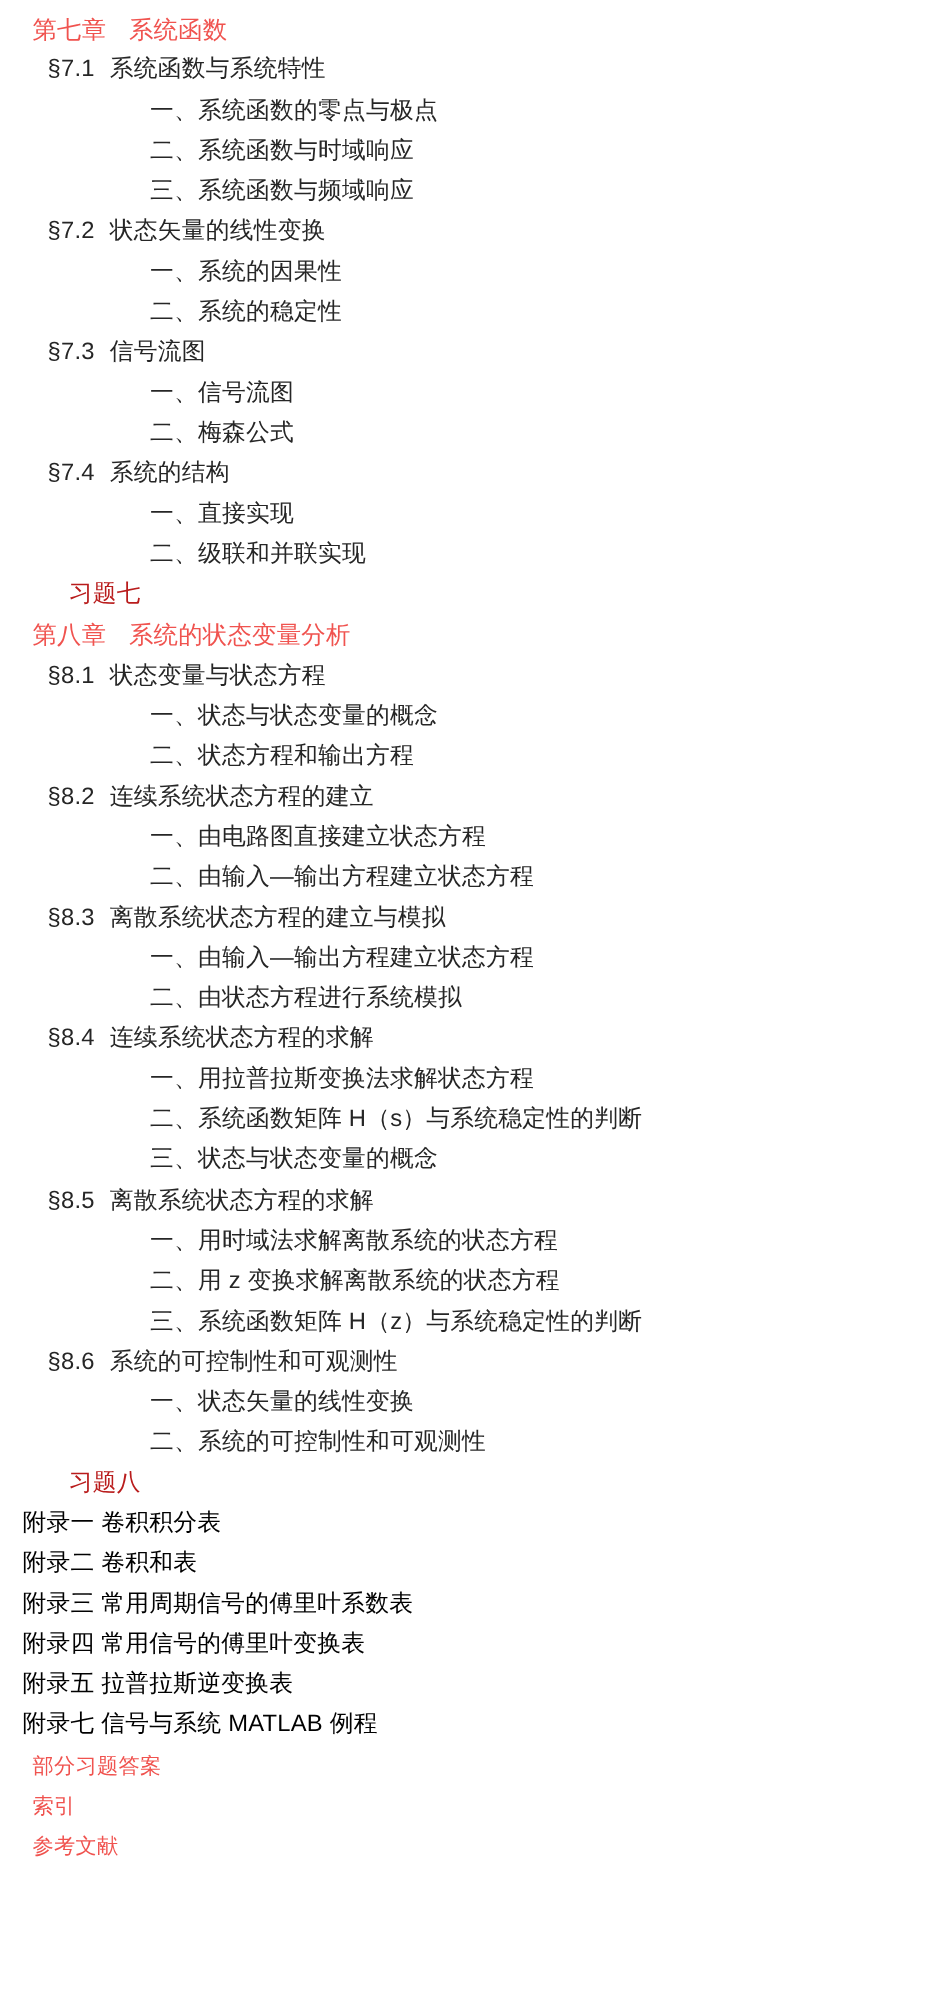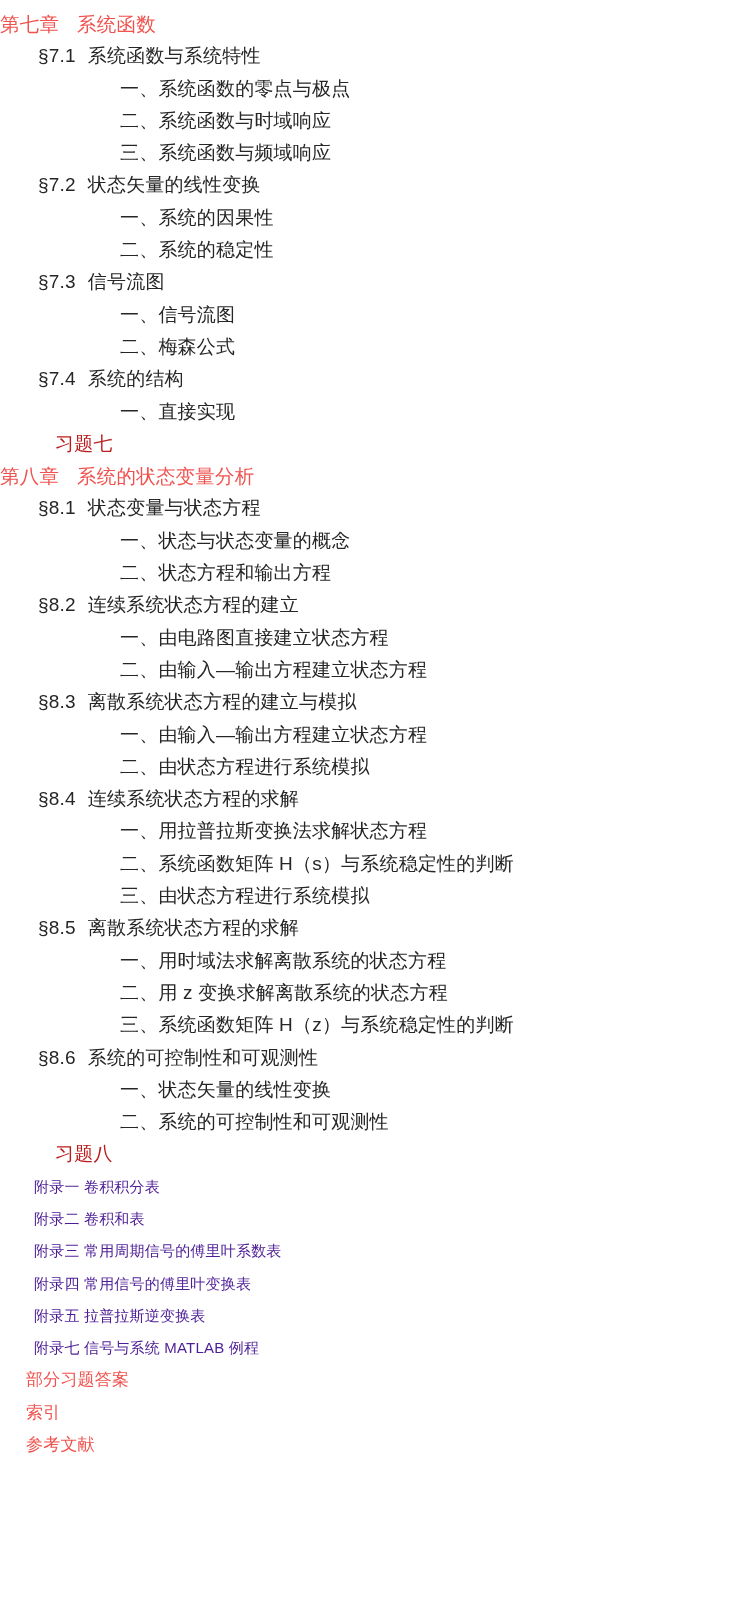--- a/index.html
+++ b/index.html
@@ -18,20 +18,21 @@
   }
   .row {
     line-height: 32.3px;
     font-size: 19px;
     white-space: nowrap;
     letter-spacing: 0.2px;
   }
   
   .chapter {
     color: #f0534f;
+    padding-left: 26px;
     font-size: 19.5px;
   }
   .chapter .num {
     display: inline-block;
     margin-right: 18px;
   }
   
   .section {
     padding-left: 38px;
     color: #262626;
@@ -45,23 +46,23 @@
     padding-left: 120px;
     color: #262626;
   }
   
   .exercise {
     padding-left: 55px;
     color: #b91c1c;
   }
   
   .appendix {
-    color: #4c1d95;
-    padding-left: 34px;
-    font-size: 15px;
+    color: #000000;
+    padding-left: 18px;
+    font-size: 19px;
   }
   .tail {
     color: #f0534f;
     padding-left: 26px;
     font-size: 17px;
   }
 </style>
 </head>
 <body>
 
@@ -72,35 +73,36 @@
     <div class="row sub"><span>二、系统函数与时域响应</span></div>
     <div class="row sub"><span>三、系统函数与频域响应</span></div>
     <div class="row section"><span class="sec-num">§7.2</span><span>状态矢量的线性变换</span></div>
     <div class="row sub"><span>一、系统的因果性</span></div>
     <div class="row sub"><span>二、系统的稳定性</span></div>
     <div class="row section"><span class="sec-num">§7.3</span><span>信号流图</span></div>
     <div class="row sub"><span>一、信号流图</span></div>
     <div class="row sub"><span>二、梅森公式</span></div>
     <div class="row section"><span class="sec-num">§7.4</span><span>系统的结构</span></div>
     <div class="row sub"><span>一、直接实现</span></div>
+    <div class="row sub"><span>二、级联和并联实现</span></div>
     <div class="row exercise"><span>习题七</span></div>
     <div class="row chapter"><span class="num">第八章</span><span>系统的状态变量分析</span></div>
     <div class="row section"><span class="sec-num">§8.1</span><span>状态变量与状态方程</span></div>
     <div class="row sub"><span>一、状态与状态变量的概念</span></div>
     <div class="row sub"><span>二、状态方程和输出方程</span></div>
     <div class="row section"><span class="sec-num">§8.2</span><span>连续系统状态方程的建立</span></div>
     <div class="row sub"><span>一、由电路图直接建立状态方程</span></div>
     <div class="row sub"><span>二、由输入—输出方程建立状态方程</span></div>
     <div class="row section"><span class="sec-num">§8.3</span><span>离散系统状态方程的建立与模拟</span></div>
     <div class="row sub"><span>一、由输入—输出方程建立状态方程</span></div>
     <div class="row sub"><span>二、由状态方程进行系统模拟</span></div>
     <div class="row section"><span class="sec-num">§8.4</span><span>连续系统状态方程的求解</span></div>
     <div class="row sub"><span>一、用拉普拉斯变换法求解状态方程</span></div>
     <div class="row sub"><span>二、系统函数矩阵 H（s）与系统稳定性的判断</span></div>
-    <div class="row sub"><span>三、由状态方程进行系统模拟</span></div>
+    <div class="row sub"><span>三、状态与状态变量的概念</span></div>
     <div class="row section"><span class="sec-num">§8.5</span><span>离散系统状态方程的求解</span></div>
     <div class="row sub"><span>一、用时域法求解离散系统的状态方程</span></div>
     <div class="row sub"><span>二、用 z 变换求解离散系统的状态方程</span></div>
     <div class="row sub"><span>三、系统函数矩阵 H（z）与系统稳定性的判断</span></div>
     <div class="row section"><span class="sec-num">§8.6</span><span>系统的可控制性和可观测性</span></div>
     <div class="row sub"><span>一、状态矢量的线性变换</span></div>
     <div class="row sub"><span>二、系统的可控制性和可观测性</span></div>
     <div class="row exercise"><span>习题八</span></div>
     <div class="row appendix"><span>附录一 卷积积分表</span></div>
     <div class="row appendix"><span>附录二 卷积和表</span></div>

